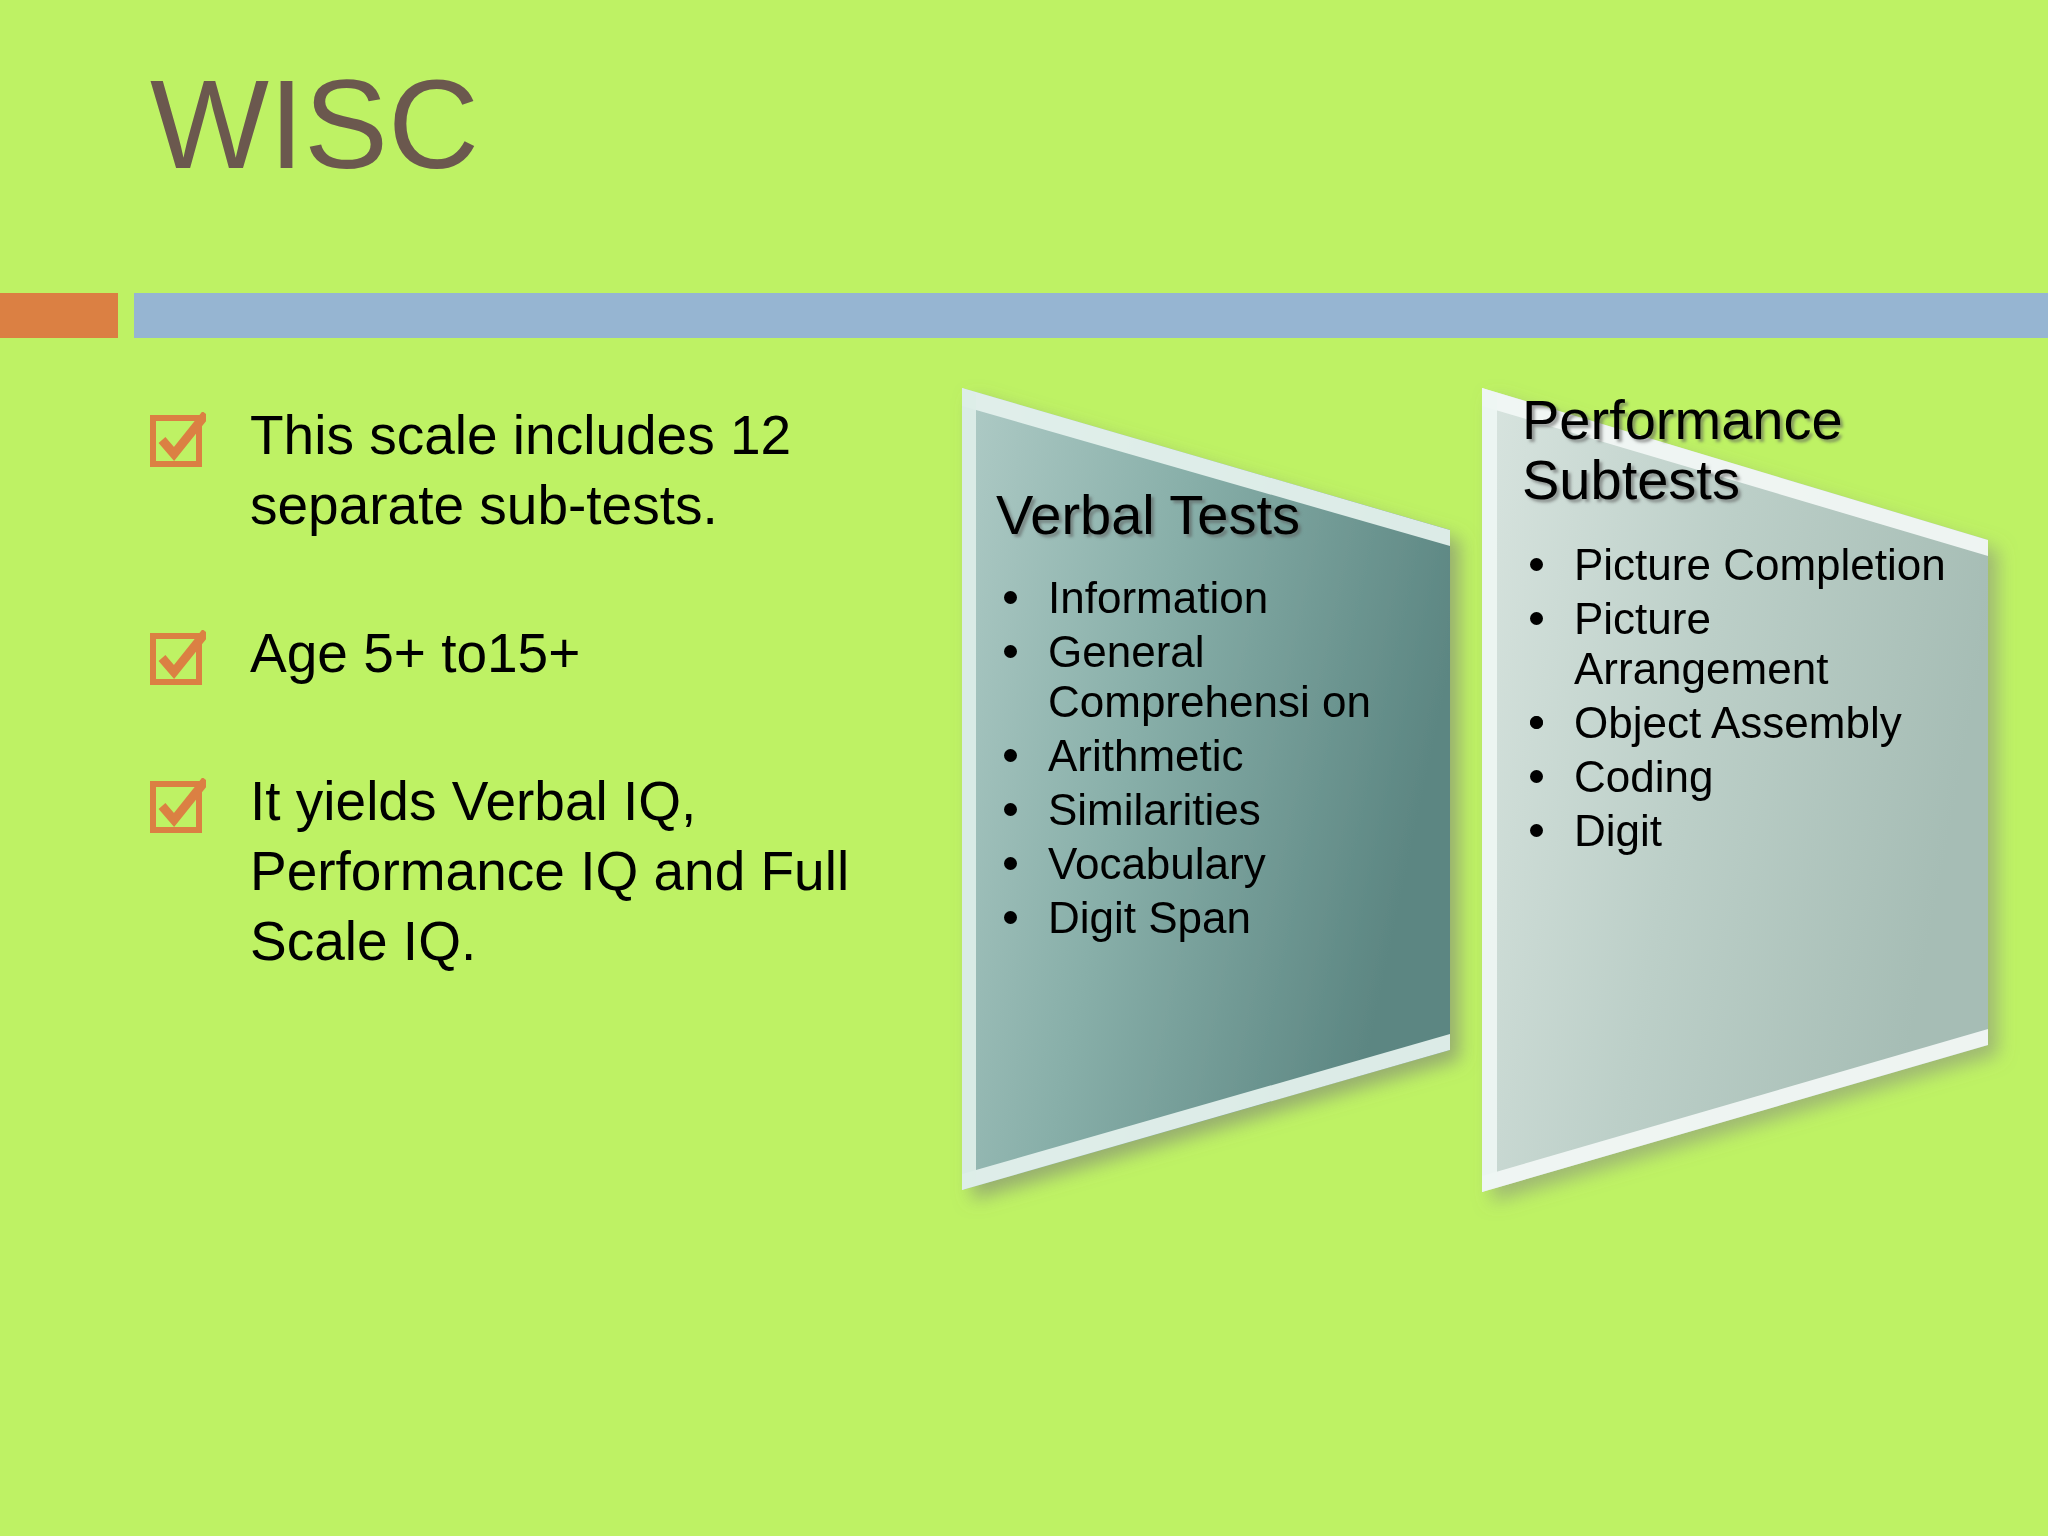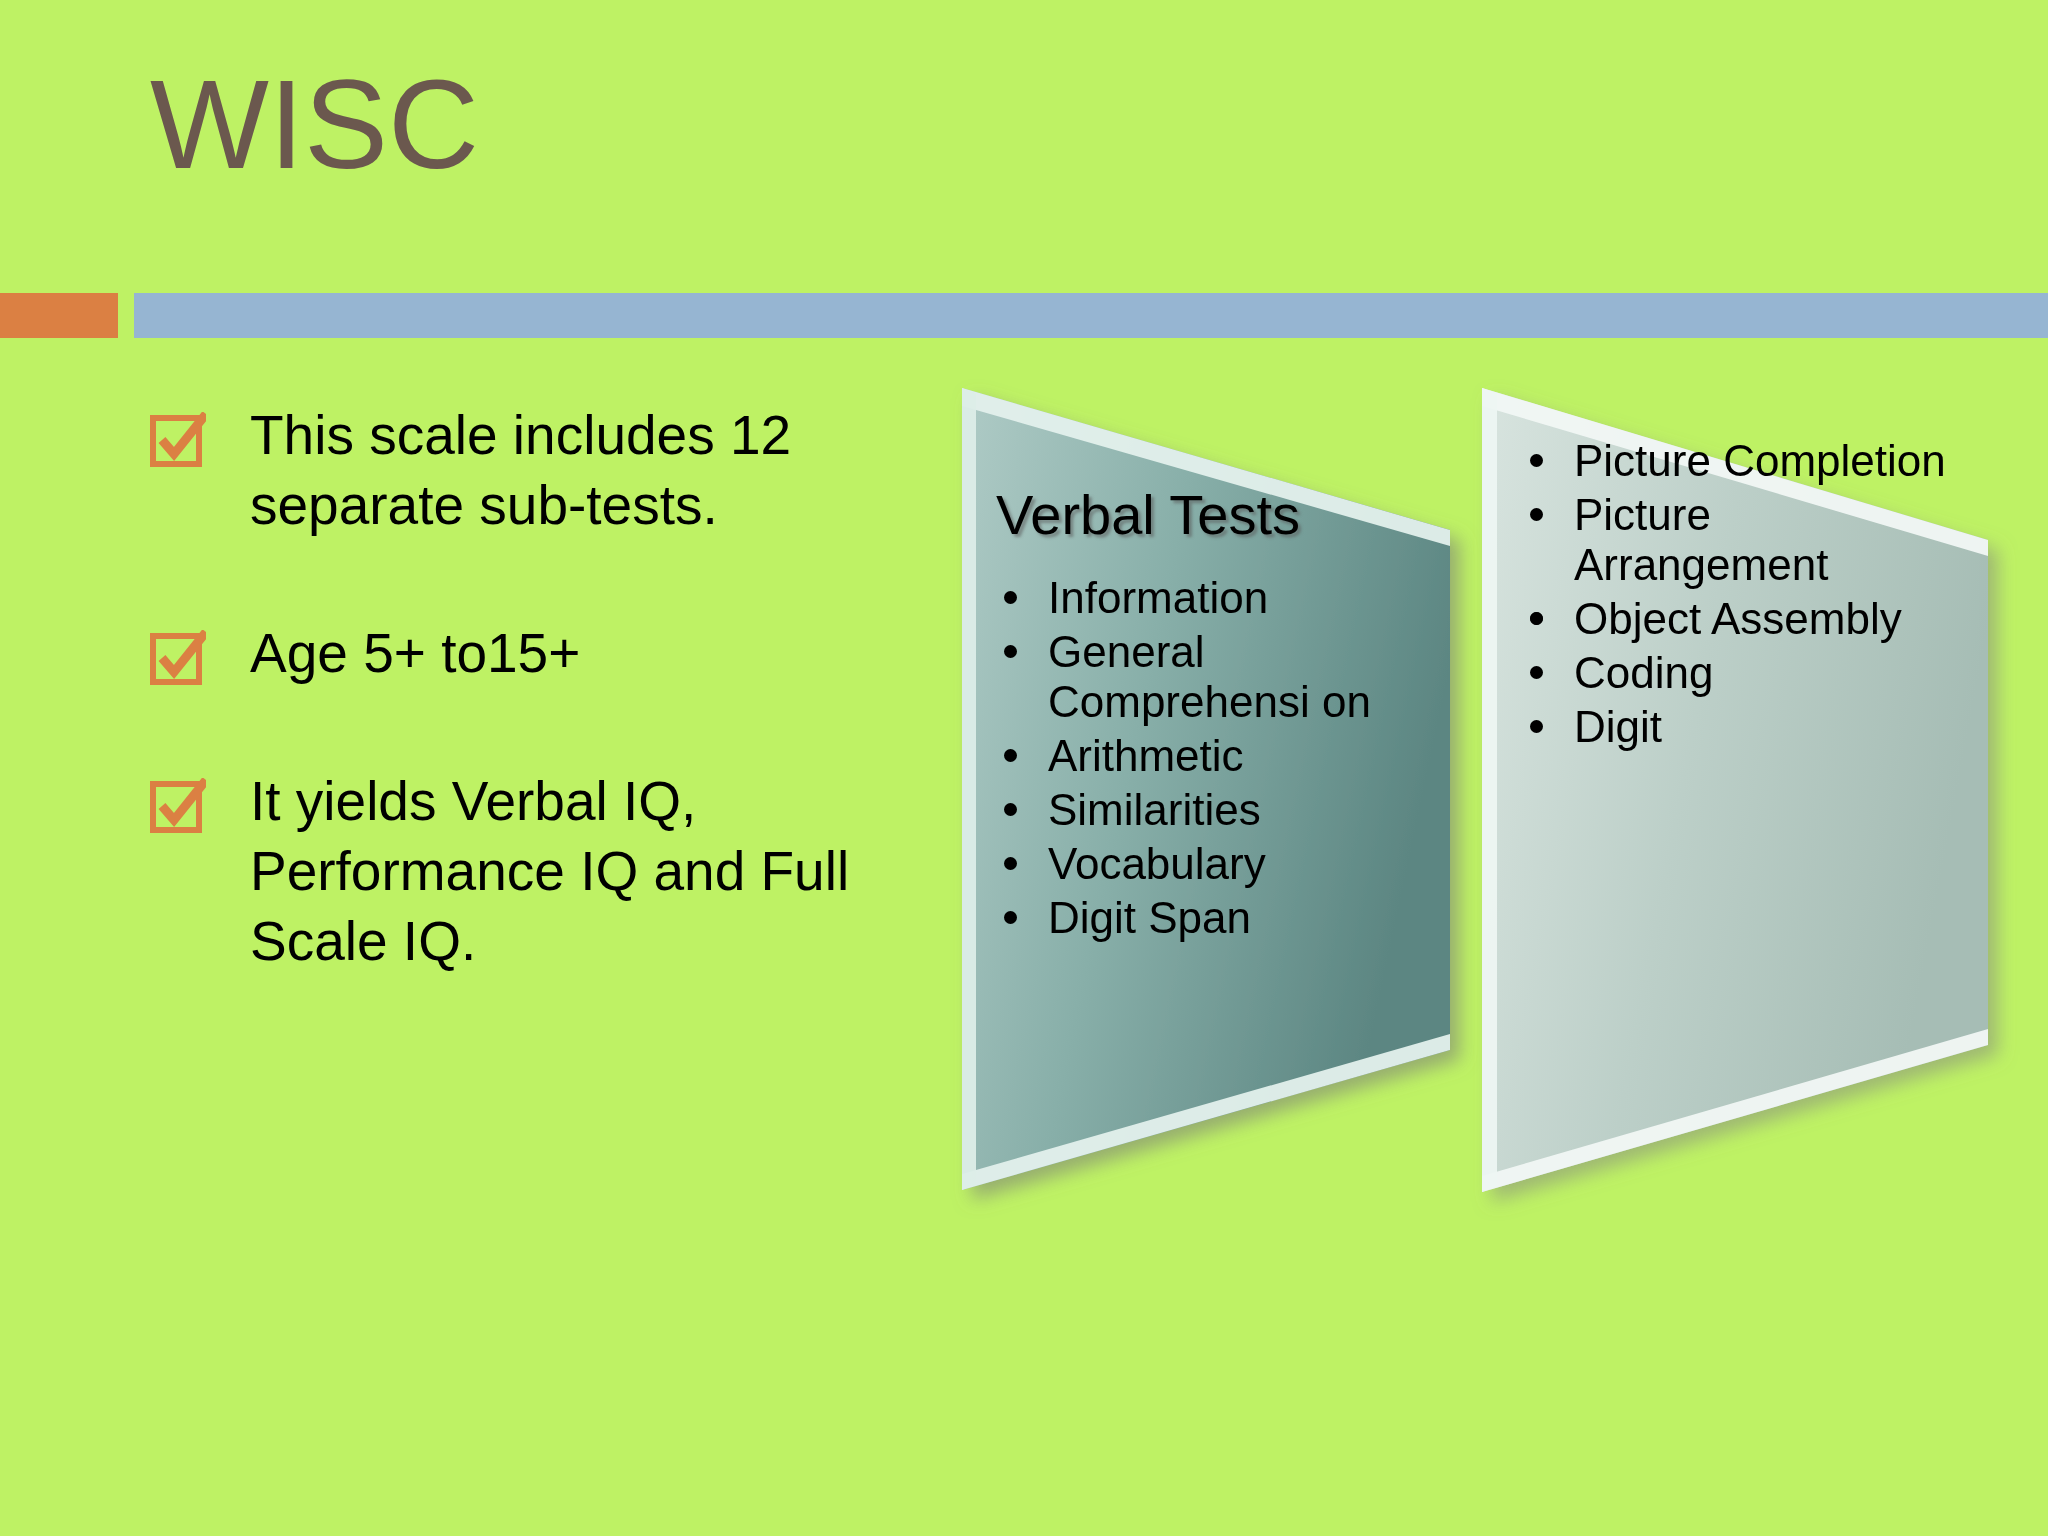--- a/index.html
+++ b/index.html
@@ -154,21 +154,21 @@
   }
 
   
   #panel-verbal { left: 0px; width: 510px; }
   #panel-verbal .panel-content { left: 46px; top: 105px; width: 420px; }
   #panel-verbal .panel-list { margin-top: 28px; }
 
   
   #panel-performance { left: 520px; width: 530px; }
   #panel-performance .panel-content { left: 52px; top: 10px; width: 440px; }
-  #panel-performance .panel-list { margin-top: 46px; }
+  #panel-performance .panel-list { margin-top: 30px; }
 </style>
 </head>
 <body>
 
 <div id="slide">
 
   <div id="title-block">
     <div id="slide-title">WISC</div>
   </div>
 
@@ -260,20 +260,21 @@
               <feDropShadow dx="10" dy="10" stdDeviation="9" flood-color="#808080" flood-opacity="0.5"></feDropShadow>
             </filter>
           </defs>
           <polygon points="12,8 518,160 518,665 12,812" fill="url(#gradPerf)" filter="url(#shadowPerf)"></polygon>
           <polygon points="12,8 518,160 518,176 12,26" fill="#F1F7F4" opacity="0.95"></polygon>
           <polygon points="12,796 518,649 518,665 12,812" fill="#F1F7F4" opacity="0.95"></polygon>
           <polygon points="12,8 27,14 27,806 12,812" fill="#EDF5F2" opacity="0.95"></polygon>
         </svg>
       </div>
       <div class="panel-content">
+        <div class="panel-heading">Performance Subtests</div>
         <ul class="panel-list">
           <li><span class="li-dot"></span><span>Picture Completion</span></li>
           <li><span class="li-dot"></span><span>Picture Arrangement</span></li>
           <li><span class="li-dot"></span></li>
           <li><span class="li-dot"></span><span>Object Assembly</span></li>
           <li><span class="li-dot"></span><span>Coding</span></li>
           <li><span class="li-dot"></span><span>Digit</span></li>
         </ul>
       </div>
     </div>

